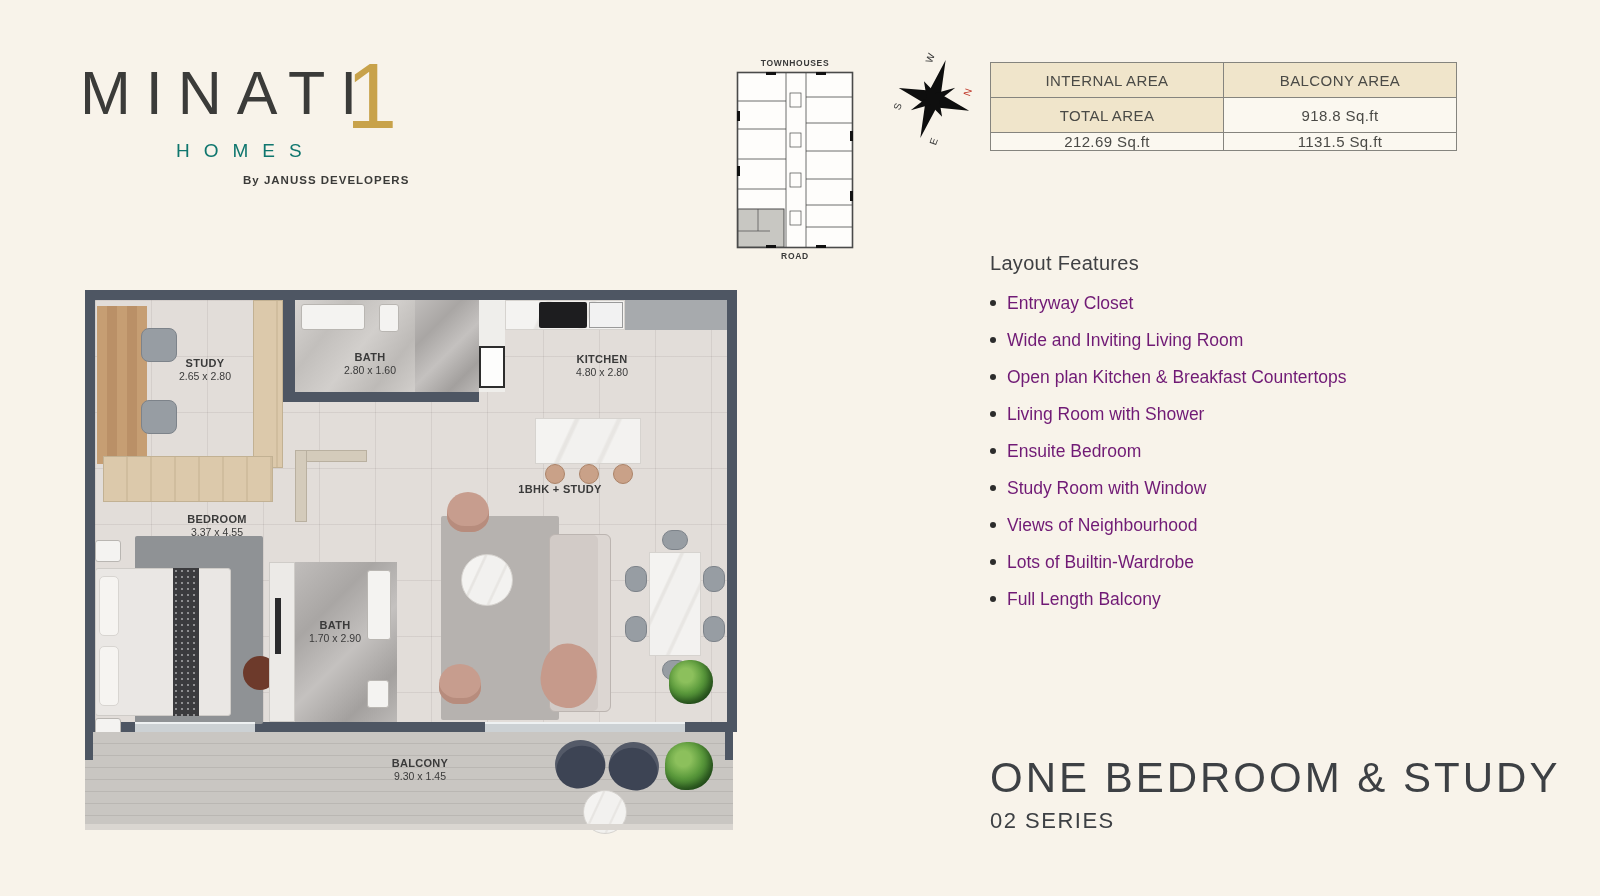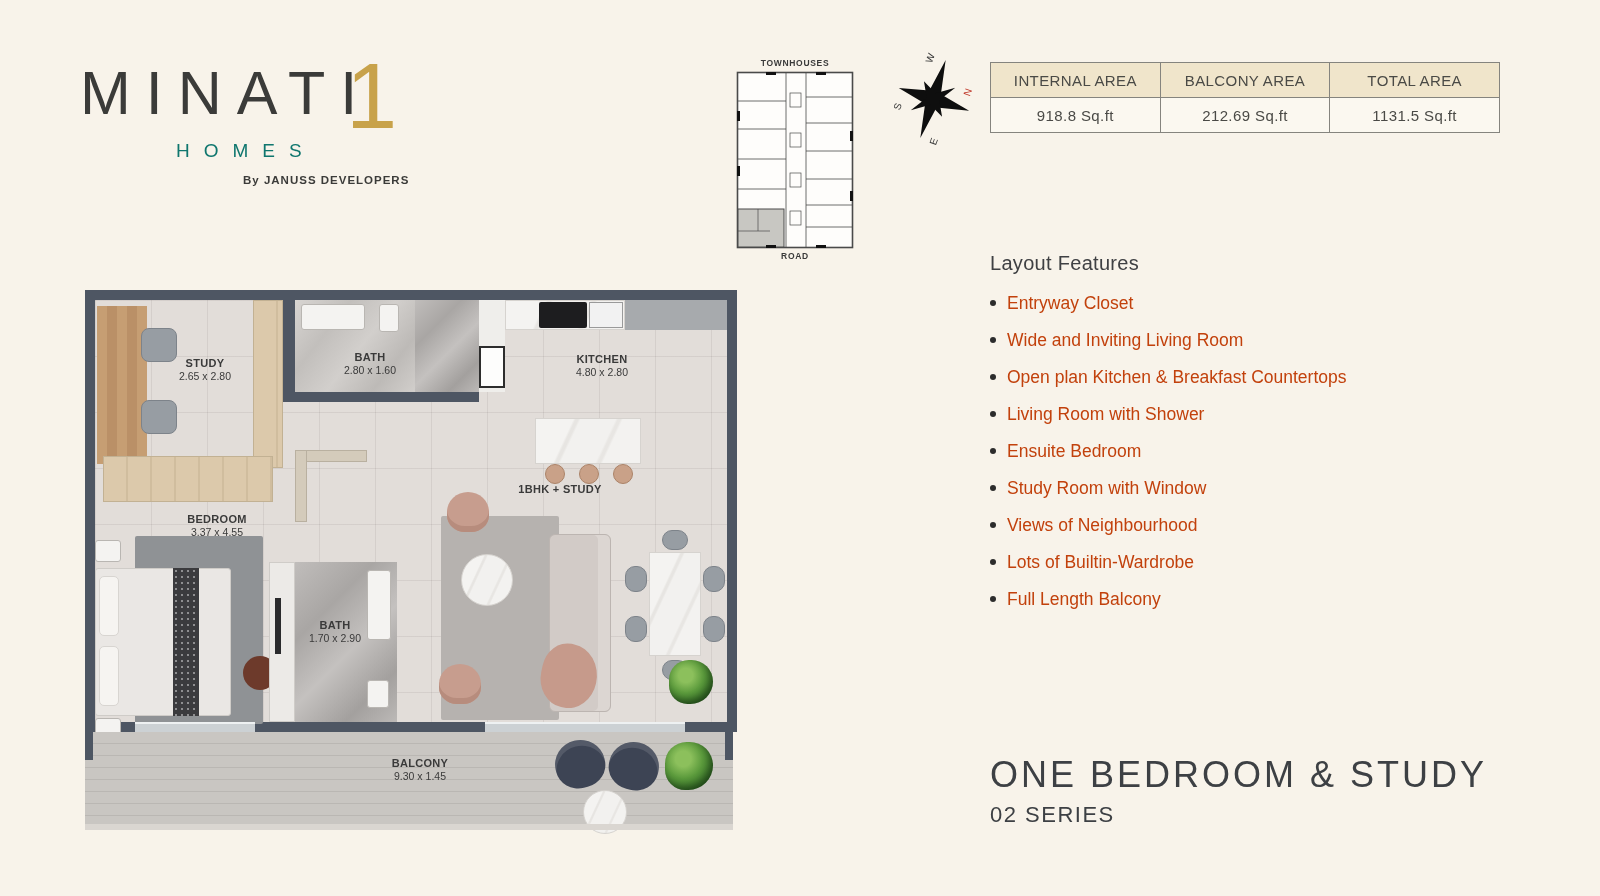--- a/index.html
+++ b/index.html
@@ -29,36 +29,36 @@
 
   
   .keyplan{left:735px;top:58px;width:120px;text-align:center;}
   .kp-label{font-size:8.5px;font-weight:600;letter-spacing:.7px;color:#3a3a3a;}
   .keyplan svg{display:block;margin:3px auto 2px auto;}
 
   
   .compass{left:891px;top:50px;}
 
   
-  .area-table{left:990px;top:62px;width:510px;border:1px solid #85847e;background:#85847e;
-    display:grid;grid-template-columns:1fr 1fr 1fr;grid-template-rows:34px 34px;gap:1px;}
+  .area-table{left:990px;top:62px;width:467px;border:1px solid #85847e;background:#85847e;
+    display:grid;grid-template-columns:1fr 1fr;grid-template-rows:34px 34px;gap:1px;}
   .area-table .cell{display:flex;align-items:center;justify-content:center;font-size:15px;color:#4a4a46;letter-spacing:.4px;}
   .area-table .hd{background:#f0e5cb;}
   .area-table .vl{background:#fbf8f0;}
 
   
   .features{left:990px;top:252px;width:490px;}
   .features h2{font-size:20px;font-weight:500;color:#3f4043;letter-spacing:.3px;margin-bottom:18px;}
   .features ul{list-style:none;}
-  .features li{display:flex;align-items:center;margin-bottom:17px;font-size:17.5px;color:#c2410c;height:20px;}
+  .features li{display:flex;align-items:center;margin-bottom:17px;font-size:17.5px;color:#701a75;height:20px;}
   .features .dot{width:6px;height:6px;border-radius:50%;background:#2c2c2c;margin-right:11px;flex:0 0 auto;}
 
   
   .unit-title{left:990px;top:754px;}
-  .unit-title .t1{font-size:36px;font-weight:500;letter-spacing:3px;color:#3d4044;}
+  .unit-title .t1{font-size:42px;font-weight:500;letter-spacing:3px;color:#3d4044;}
   .unit-title .t2{font-size:22px;font-weight:400;letter-spacing:1.5px;color:#3d4044;margin-top:6px;}
 
   
   .plan{left:85px;top:290px;width:652px;height:552px;}
   .apartment{left:0;top:0;width:652px;height:442px;border:10px solid var(--wall);background:var(--floor);}
   .tiles{background-image:
       linear-gradient(rgba(110,105,100,.12) 1px, transparent 1px),
       linear-gradient(90deg, rgba(110,105,100,.12) 1px, transparent 1px);
     background-size:56px 56px;}
   .wallseg{background:var(--wall);}

